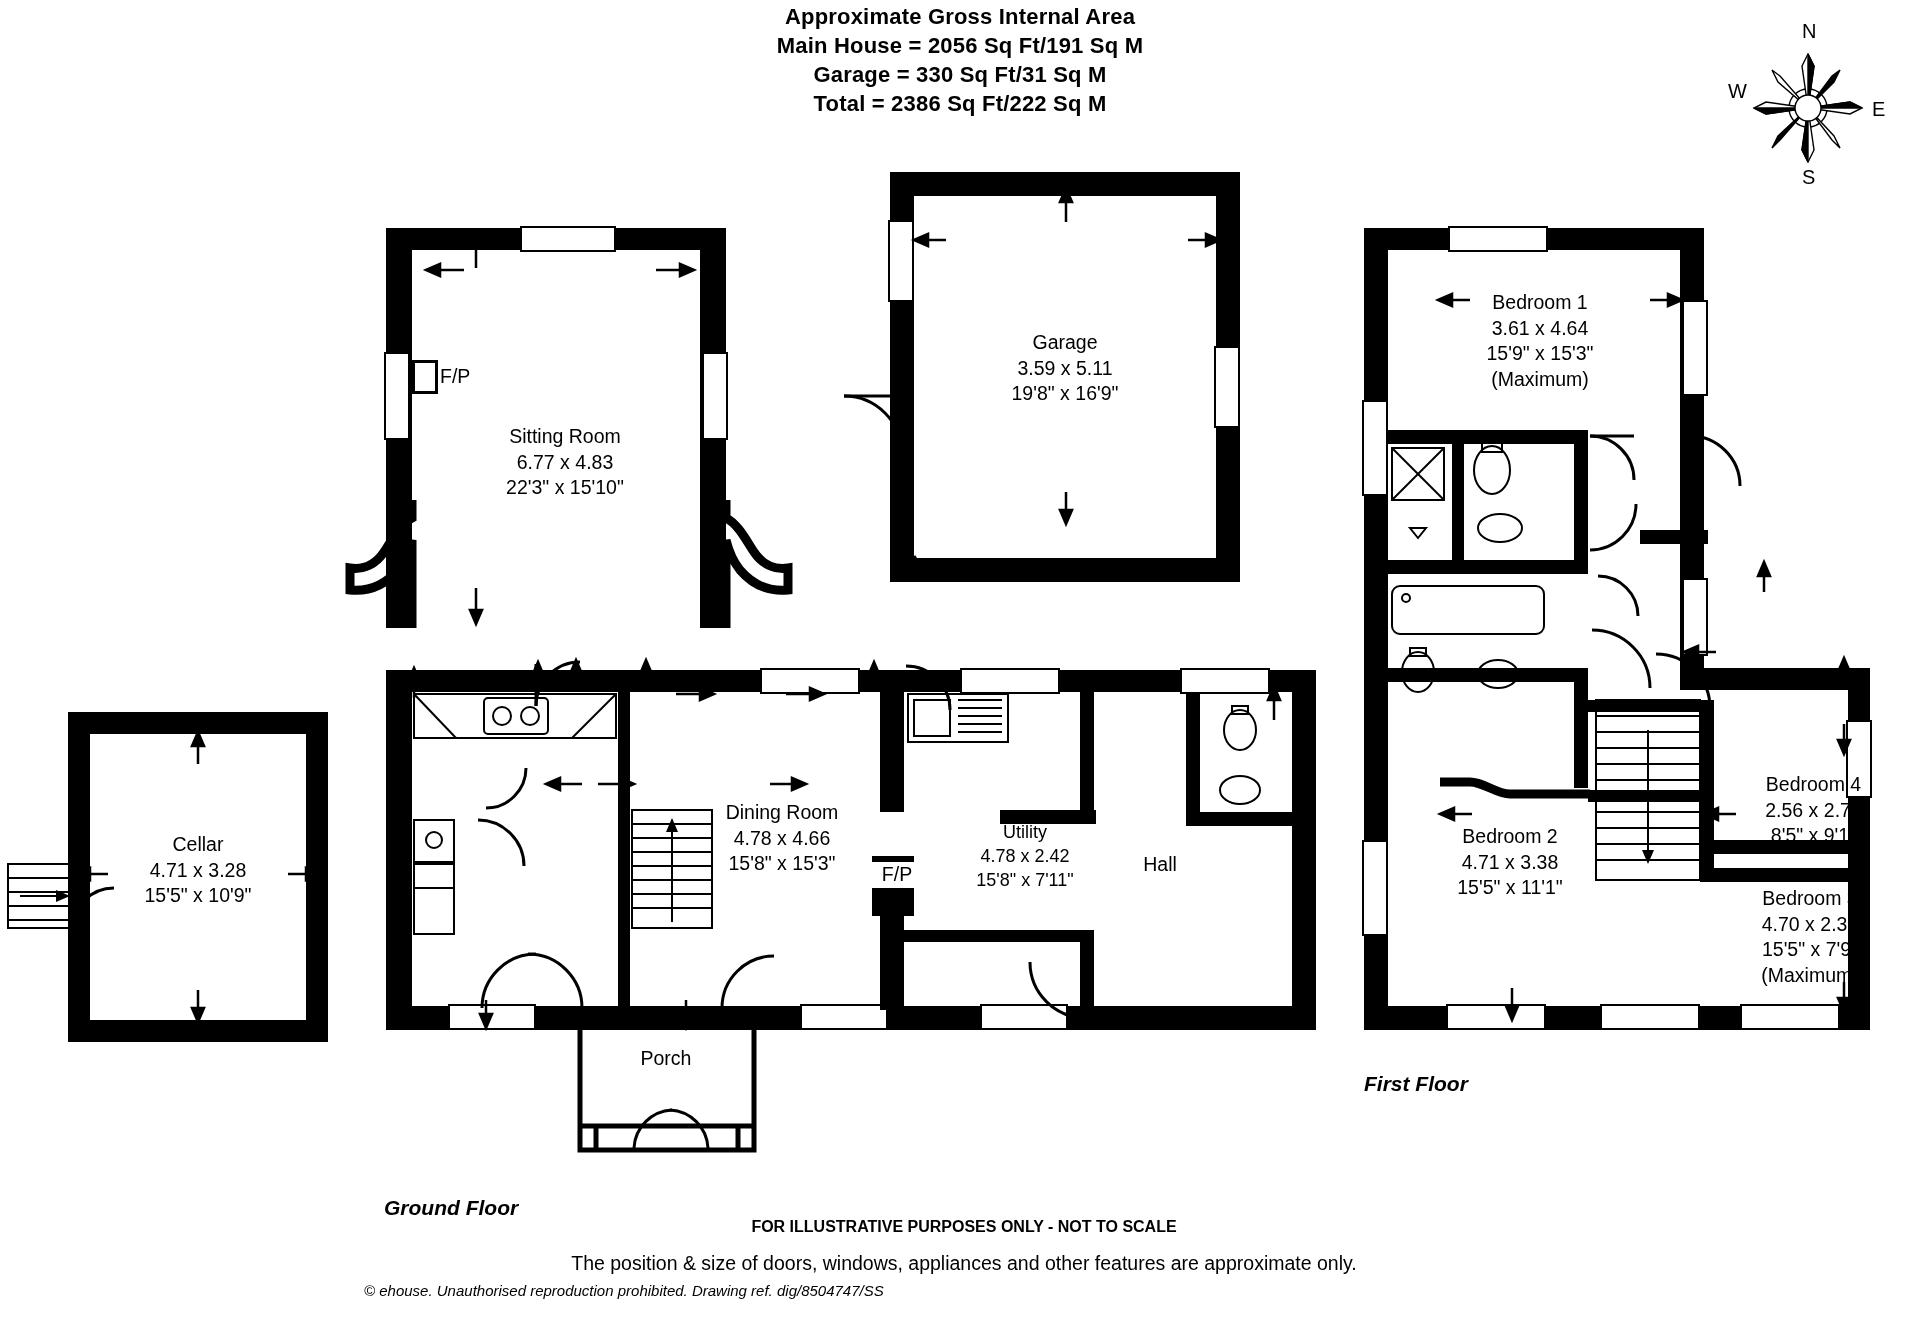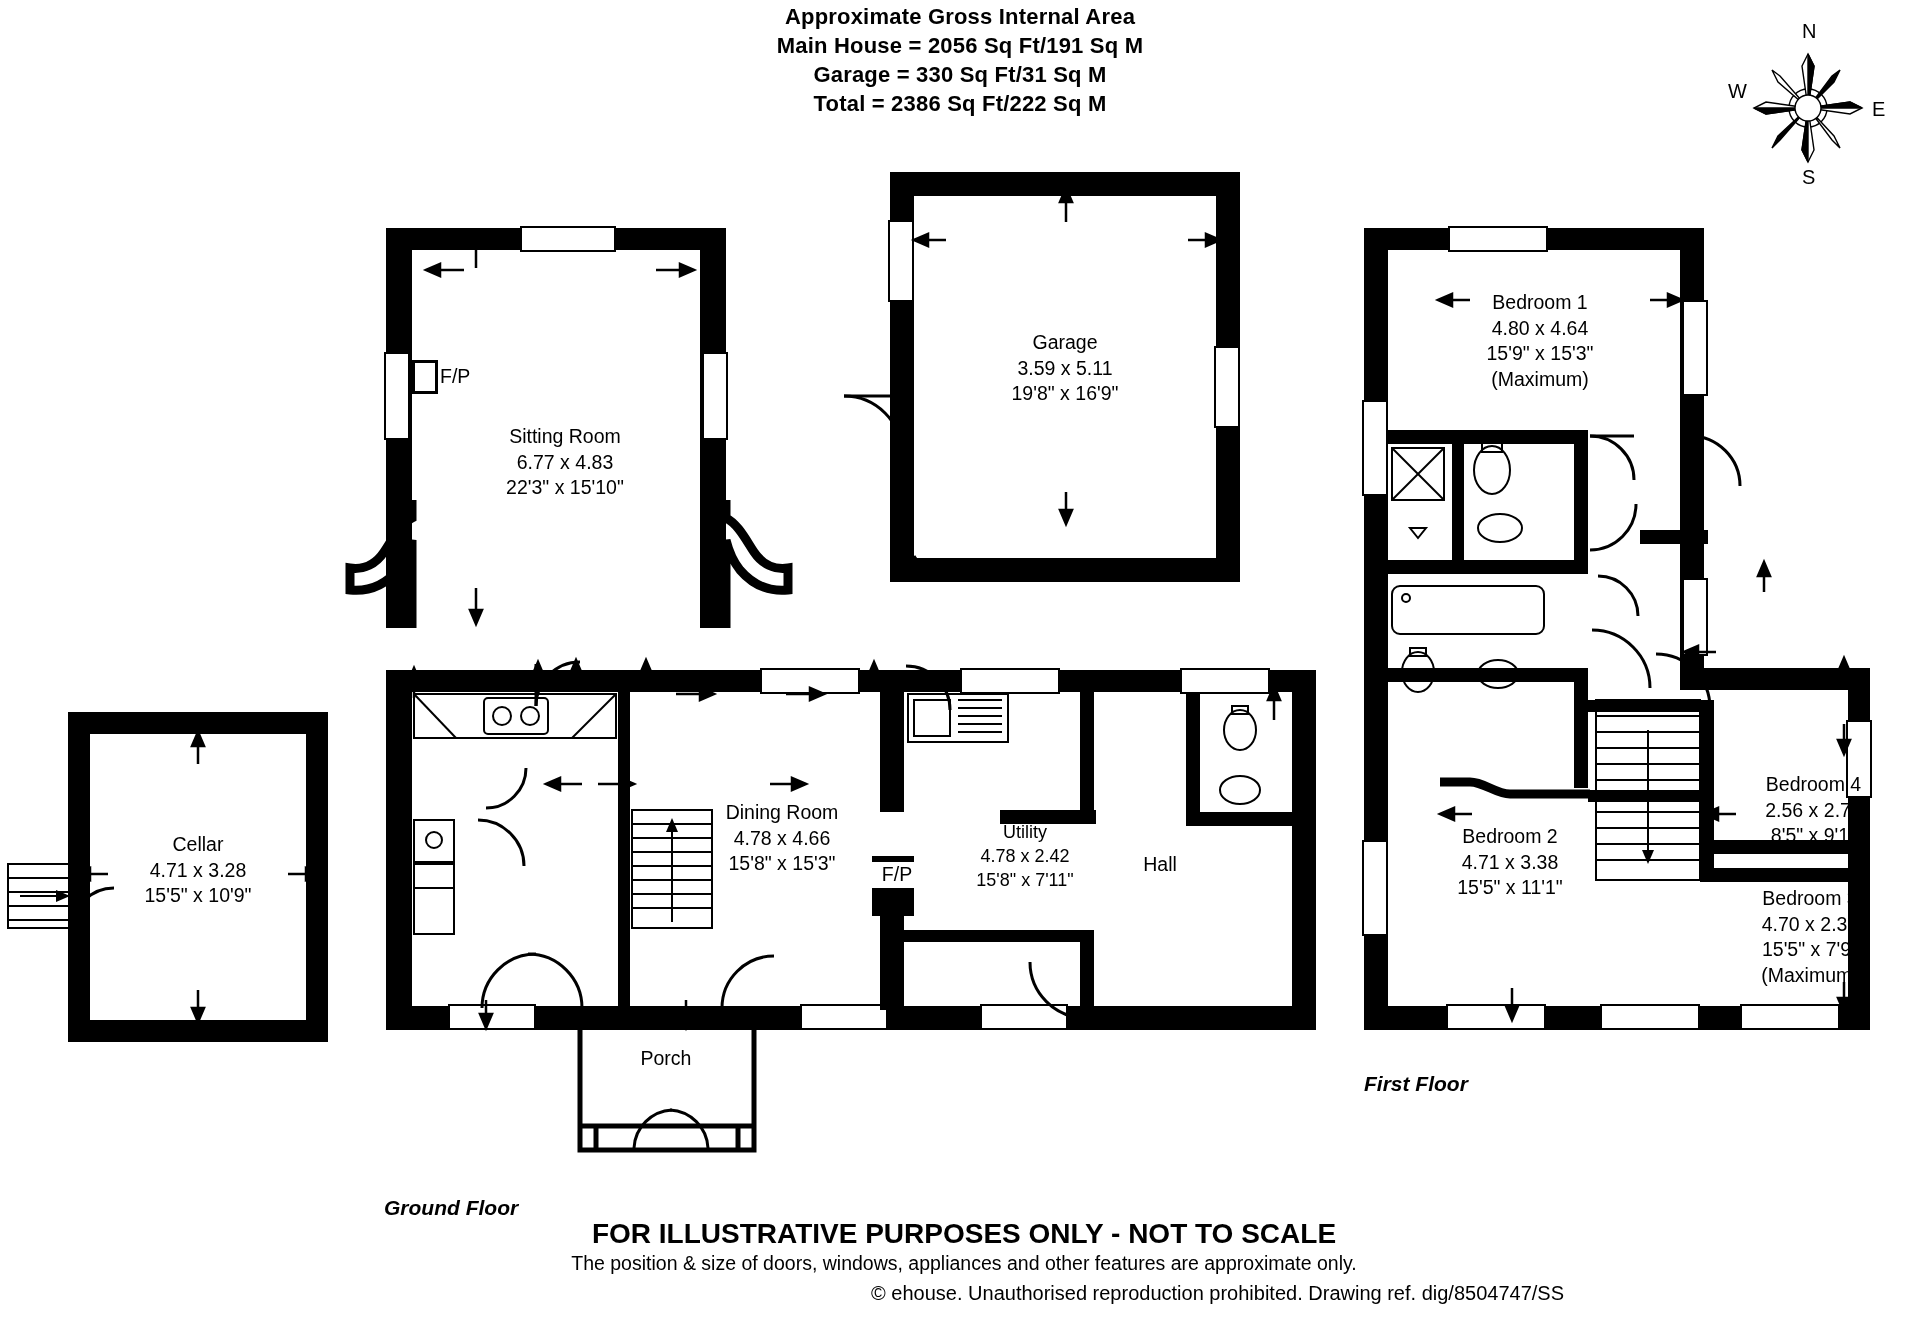--- a/index.html
+++ b/index.html
@@ -37,37 +37,38 @@
   }
 
   
   .footer-bold {
     position: absolute;
     left: 364px;
     top: 1218px;
     width: 1200px;
     text-align: center;
     font-weight: bold;
-    font-size: 28px;
+    font-size: 16px;
   }
   .footer-line2 {
     position: absolute;
     left: 364px;
     top: 1252px;
     width: 1200px;
     text-align: center;
     font-size: 19.5px;
   }
   .footer-line3 {
     position: absolute;
     left: 364px;
     top: 1282px;
     width: 1200px;
-    text-align: right;
-    font-size: 20px;
+    text-align: left;
+    font-size: 15px;
+    font-style: italic;
   }
 
   .floor-label {
     position: absolute;
     font-weight: bold;
     font-size: 21px;
     font-style: italic;
   }
 
   
@@ -512,21 +513,21 @@
         <line x1="480" y1="460" x2="480" y2="438"></line>
           <polygon points="480,430 474,444 486,444"></polygon>
         <line x1="480" y1="496" x2="480" y2="518"></line>
           <polygon points="480,526 474,512 486,512"></polygon>
         <line x1="480" y1="754" x2="480" y2="776"></line>
           <polygon points="480,784 474,770 486,770"></polygon>
       </g>
     </svg>
 
     <div class="room-label" style="left:1420px; top:290px; width:240px;"><span>Bedroom 1</span>
-<span>4.80 x 4.64</span>
+<span>3.61 x 4.64</span>
 <span>15'9" x 15'3"</span>
 <span>(Maximum)</span></div>
 
     <div class="room-label" style="left:1400px; top:824px; width:220px;"><span>Bedroom 2</span>
 <span>4.71 x 3.38</span>
 <span>15'5" x 11'1"</span></div>
 
     <div class="room-label" style="left:1700px; top:886px; width:220px;"><span>Bedroom 3</span>
 <span>4.70 x 2.37</span>
 <span>15'5" x 7'9"</span>

